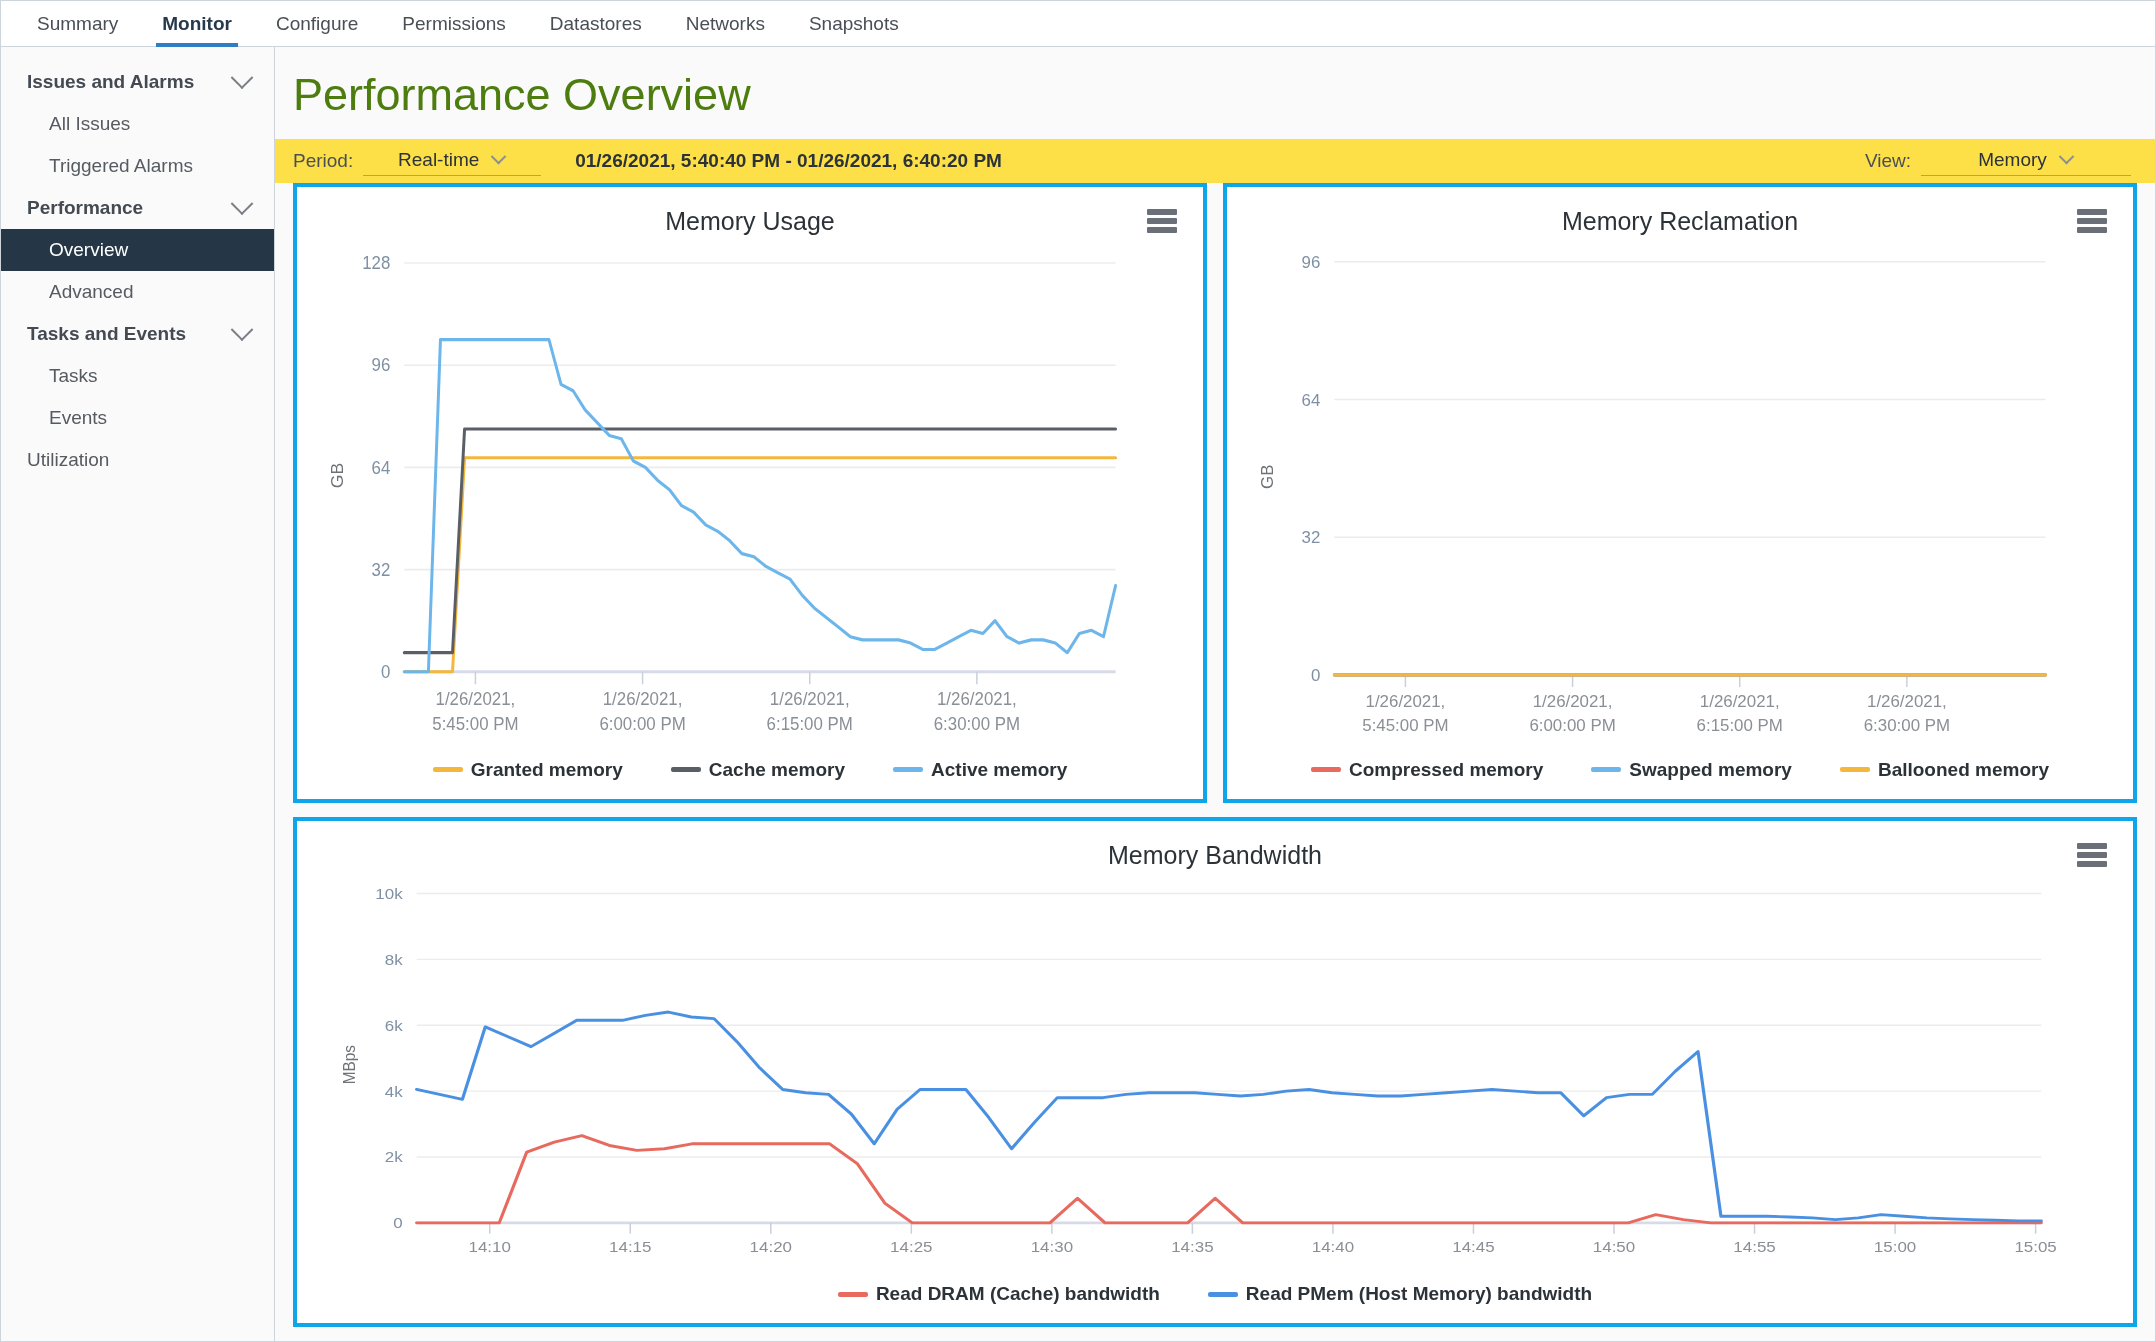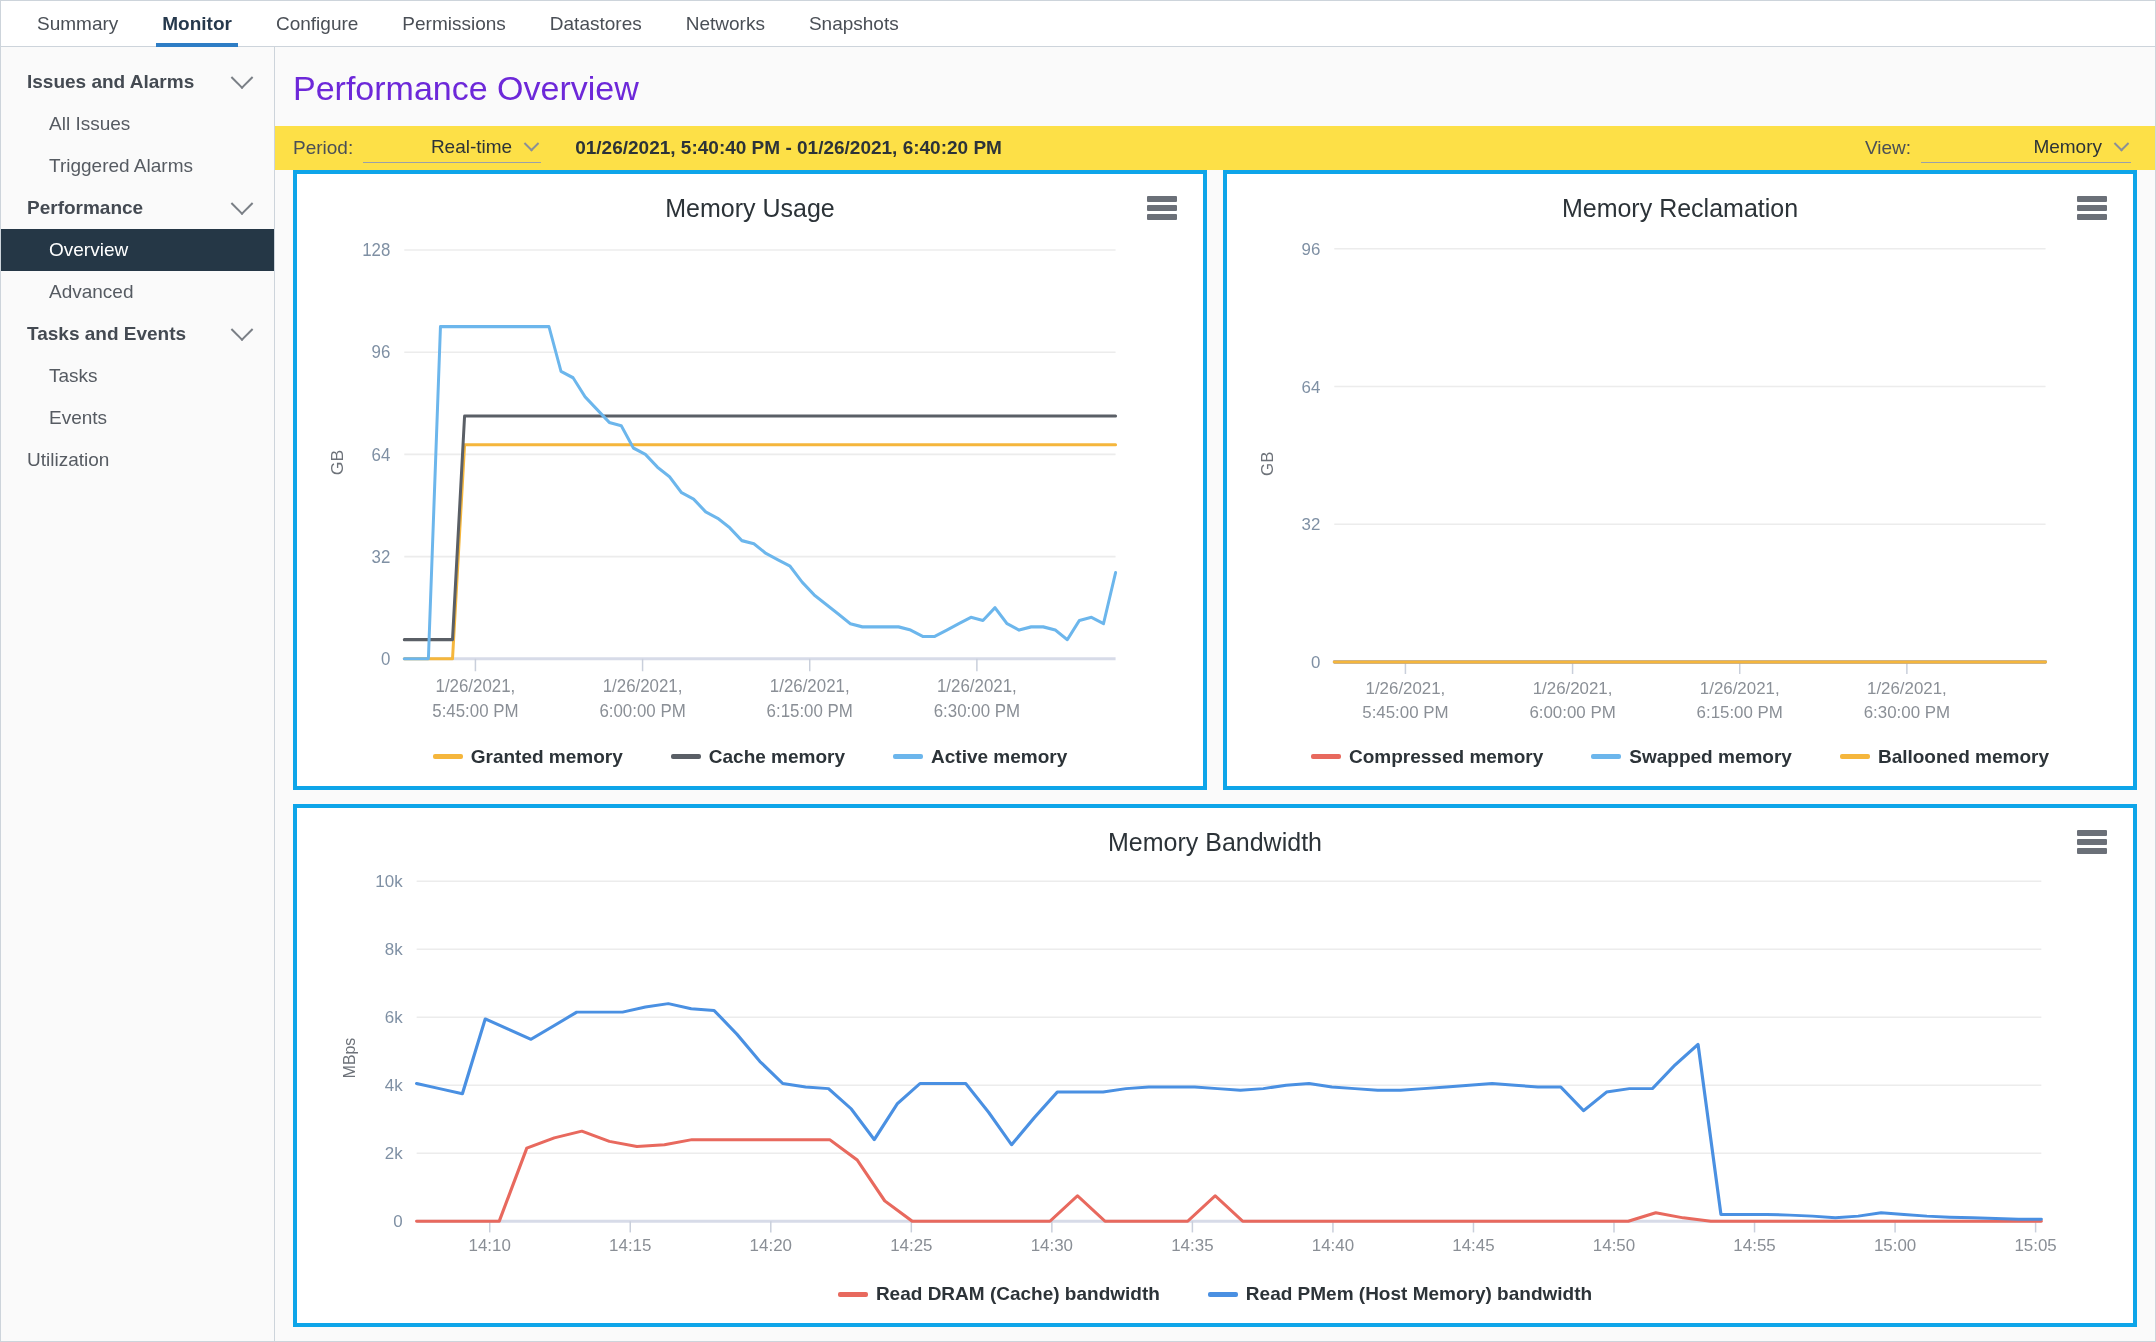--- a/index.html
+++ b/index.html
@@ -76,34 +76,34 @@
     transform: rotate(45deg) translate(-3px,-3px);
   }
 
   
   .main {
     flex: 1 1 auto; min-width: 0;
     display: flex; flex-direction: column;
     background: #fafafa;
   }
   .page-title {
-    font-size: 34px; font-weight: 400; color: #6d28d9;
+    font-size: 45px; font-weight: 400; color: #4d7c0f;
     padding: 22px 0 18px 18px;
     background: #fafafa;
   }
   .ctrlbar {
     display: flex; align-items: center;
     padding: 0 24px 0 18px;
     height: 44px; flex: 0 0 44px;
     background: #fde047;
   }
   .ctrl-label { font-size: 19px; color: #4a4f56; margin-right: 10px; }
   .select {
     position: relative;
-    display: flex; align-items: center; justify-content: flex-end;
+    display: flex; align-items: center; justify-content: center;
     min-width: 178px;
     border-bottom: 1px solid #9aa0a8;
     font-size: 19px; color: #2c3338;
     padding: 2px 4px 4px 2px;
     cursor: pointer;
   }
   .select .caret {
     width: 11px; height: 11px;
     border-right: 2px solid #8b9097;
     border-bottom: 2px solid #8b9097;

